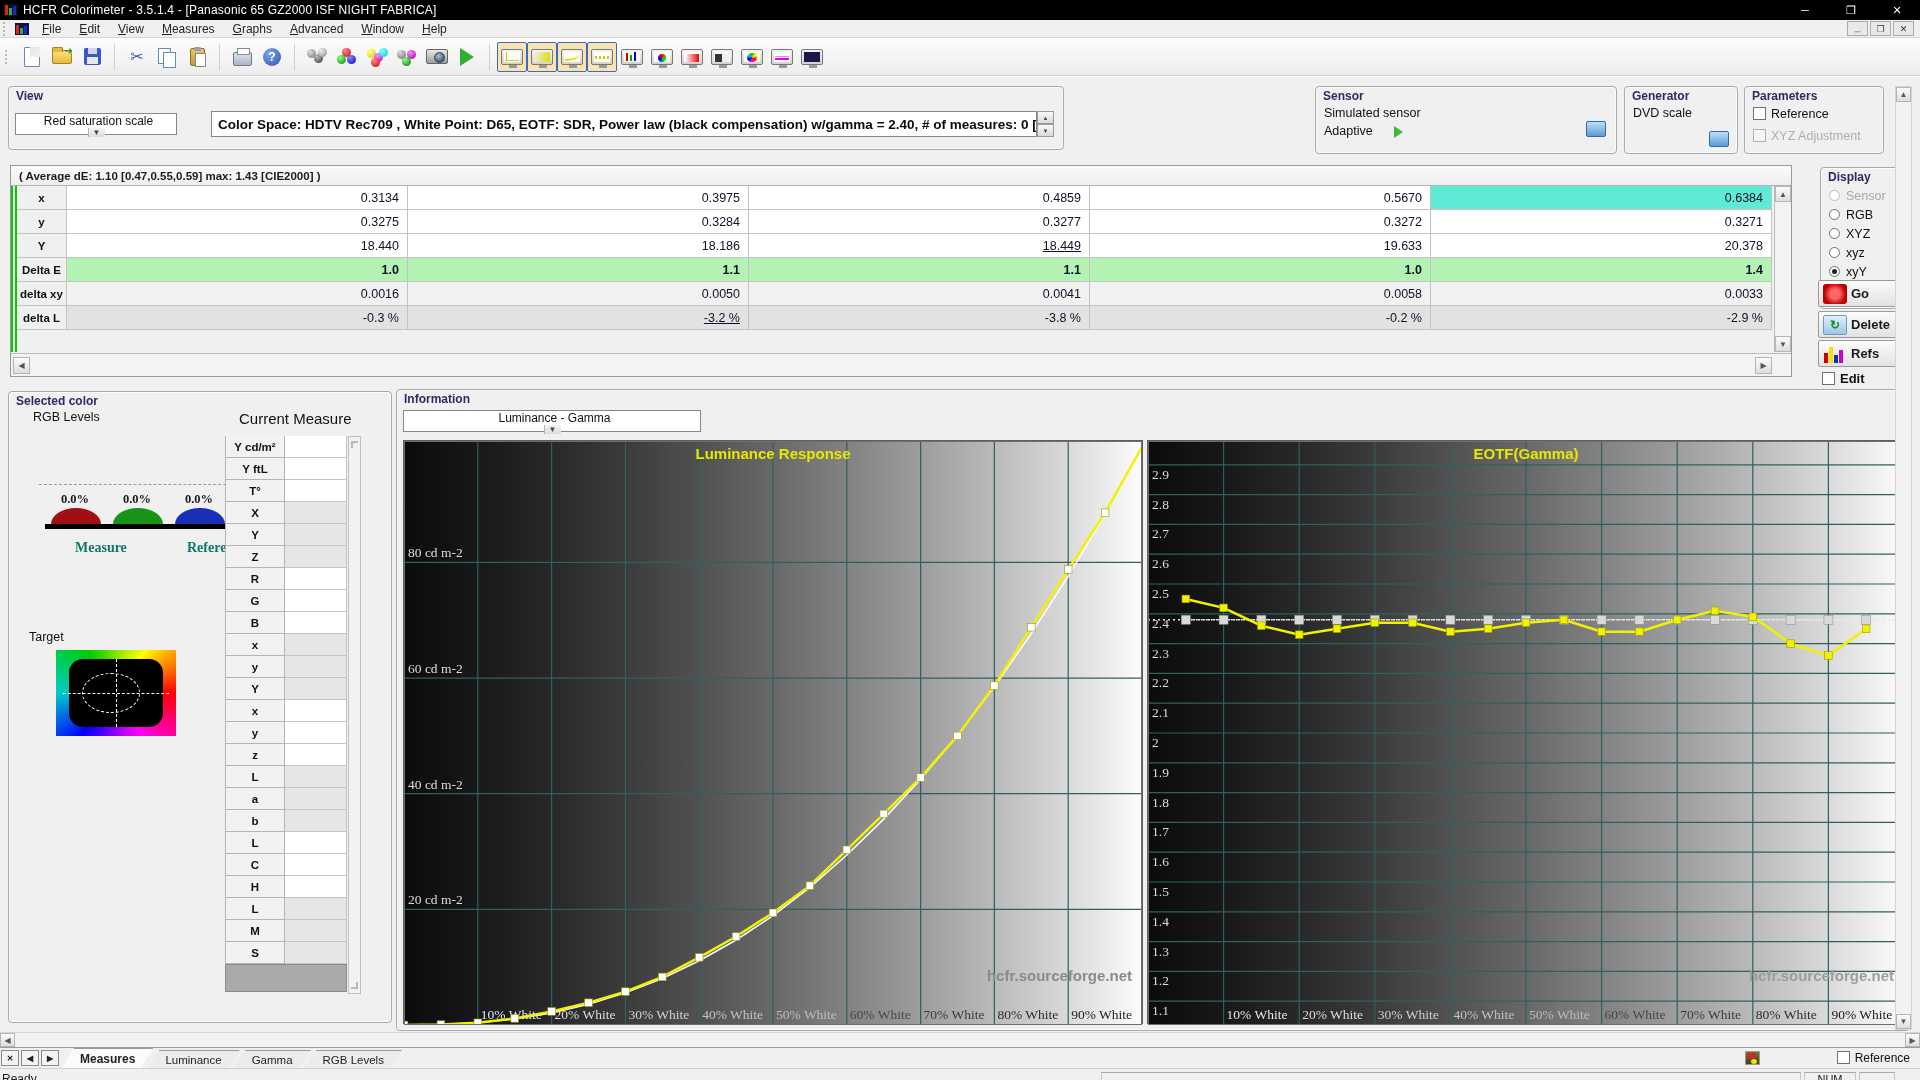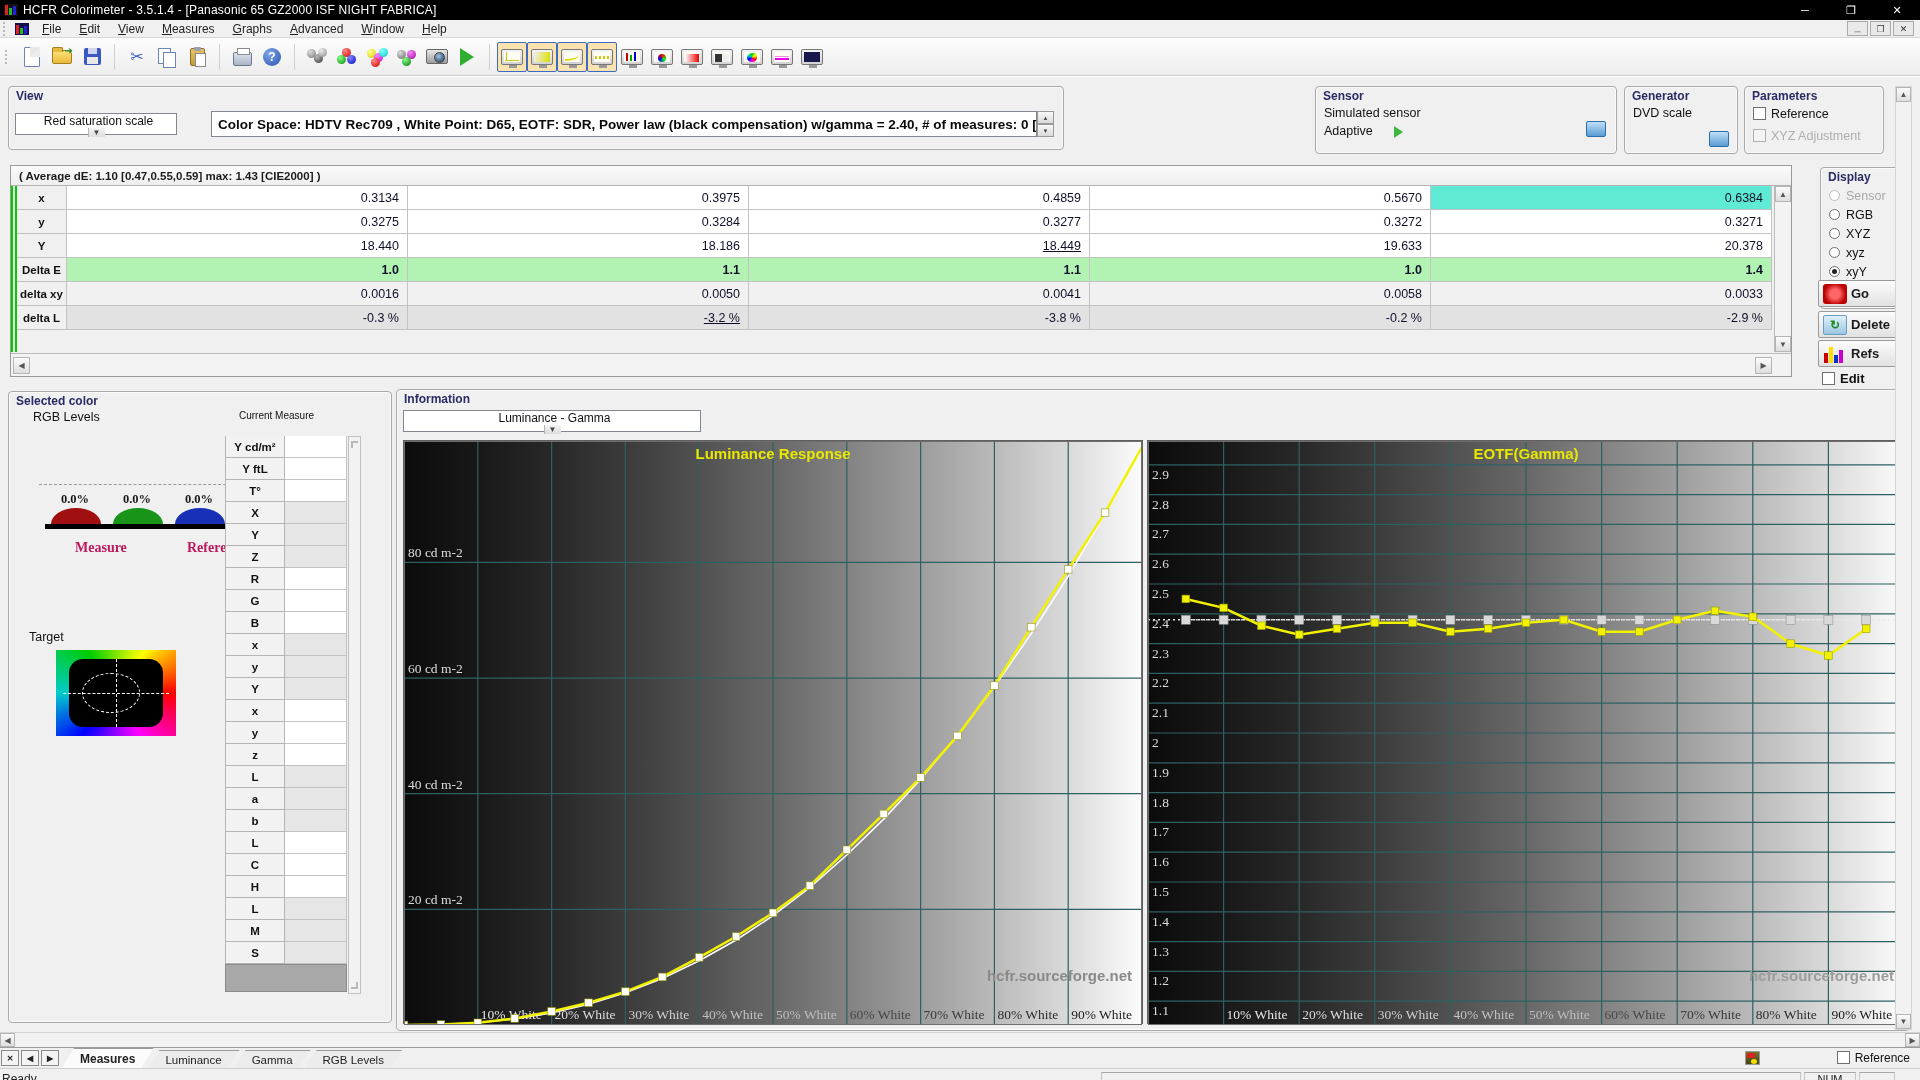--- a/index.html
+++ b/index.html
@@ -85,21 +85,21 @@
   
   .disp-row { display:flex; align-items:center; height:19px; padding-left:8px; font-size:12.5px; }
   .disp-row.dis { color:#a8a8a8; }
   .side-btn { position:absolute; left:1818px; width:93px; height:27px; background:linear-gradient(#fbfbfb,#e2e2e2); border:1px solid #9a9a9a; border-radius:2px; display:flex; align-items:center; font-size:13px; font-weight:bold; color:#1a1a1a; }
   .side-btn .bi { width:24px; height:20px; margin:0 4px; position:relative; }
   
   .dash { position:absolute; border-top:1px dashed #9a9a9a; }
   .mound { position:absolute; width:50px; height:16px; border-radius:50% 50% 0 0 / 100% 100% 0 0; }
   .mlabel { position:absolute; width:60px; text-align:center; font-family:"Liberation Serif",serif; font-weight:bold; font-size:12.5px; color:#1a1a1a; }
   .blackbar { position:absolute; height:5px; background:#000; }
-  .mrlabel { position:absolute; font-weight:bold; font-size:14px; font-family:"Liberation Serif",serif; color:#be185d; }
+  .mrlabel { position:absolute; font-weight:bold; font-size:14px; font-family:"Liberation Serif",serif; color:#0f766e; }
   .target-img { position:absolute; background:conic-gradient(from 90deg, #f00, #f0f 60deg, #00f 130deg, #0cc 180deg, #0c0 235deg, #ff0 305deg, #f00 360deg); }
   .target-black { position:absolute; inset:9px 13px; background:#000; border-radius:14px; }
   .t-cross-v { position:absolute; left:50%; top:0; bottom:0; border-left:1px dashed #fff; }
   .t-cross-h { position:absolute; top:50%; left:-6px; right:-6px; border-top:1px dashed #fff; }
   .t-ell { position:absolute; left:50%; top:50%; width:58px; height:40px; margin:-20px 0 0 -34px; border:1px dashed #fff; border-radius:50%; }
   
   .cm-row { display:flex; height:22px; }
   .cm-lab { width:60px; border:1px solid #b5b5b5; border-top:none; background:#f2f2f2; display:flex; align-items:center; justify-content:center; font-weight:bold; font-size:11.5px; }
   .cm-val { width:62px; border-bottom:1px solid #c3c3c3; border-right:1px solid #c3c3c3; }
   .cm-scroll { position:absolute; width:13px; background:#f2f2f2; border:1px solid #c0c0c0; }
@@ -449,21 +449,21 @@
       </span>
     <span>Refs</span>
   </div>
   <div style="position:absolute;left:1822px;top:294px;font-size:13px;font-weight:bold">
     <span class="chk"></span><span>Edit</span>
   </div>
 
   <div class="gb" style="left:8px;top:314px;width:384px;height:632px">
     <span class="gbt">Selected color</span>
     <div style="position:absolute;left:24px;top:18px;font-size:12.5px">RGB Levels</div>
-    <div style="position:absolute;left:230px;top:18px;font-size:10px">Current Measure</div>
+    <div style="position:absolute;left:230px;top:18px;font-size:15px">Current Measure</div>
 
     <div class="dash" style="left:30px;top:92px;width:222px"></div>
     <div id="rgb-mounds">
         <div class="mlabel" style="left: 36px; top: 100px;">0.0%</div>
         <div class="mound" style="left: 42px; top: 116px; background: rgb(160, 16, 16);"></div>
         <div class="mlabel" style="left: 98px; top: 100px;">0.0%</div>
         <div class="mound" style="left: 104px; top: 116px; background: rgb(24, 149, 24);"></div>
         <div class="mlabel" style="left: 160px; top: 100px;">0.0%</div>
         <div class="mound" style="left: 166px; top: 116px; background: rgb(24, 48, 181);"></div>
         <div class="mlabel" style="left: 222px; top: 100px;">dE 0.0</div>

